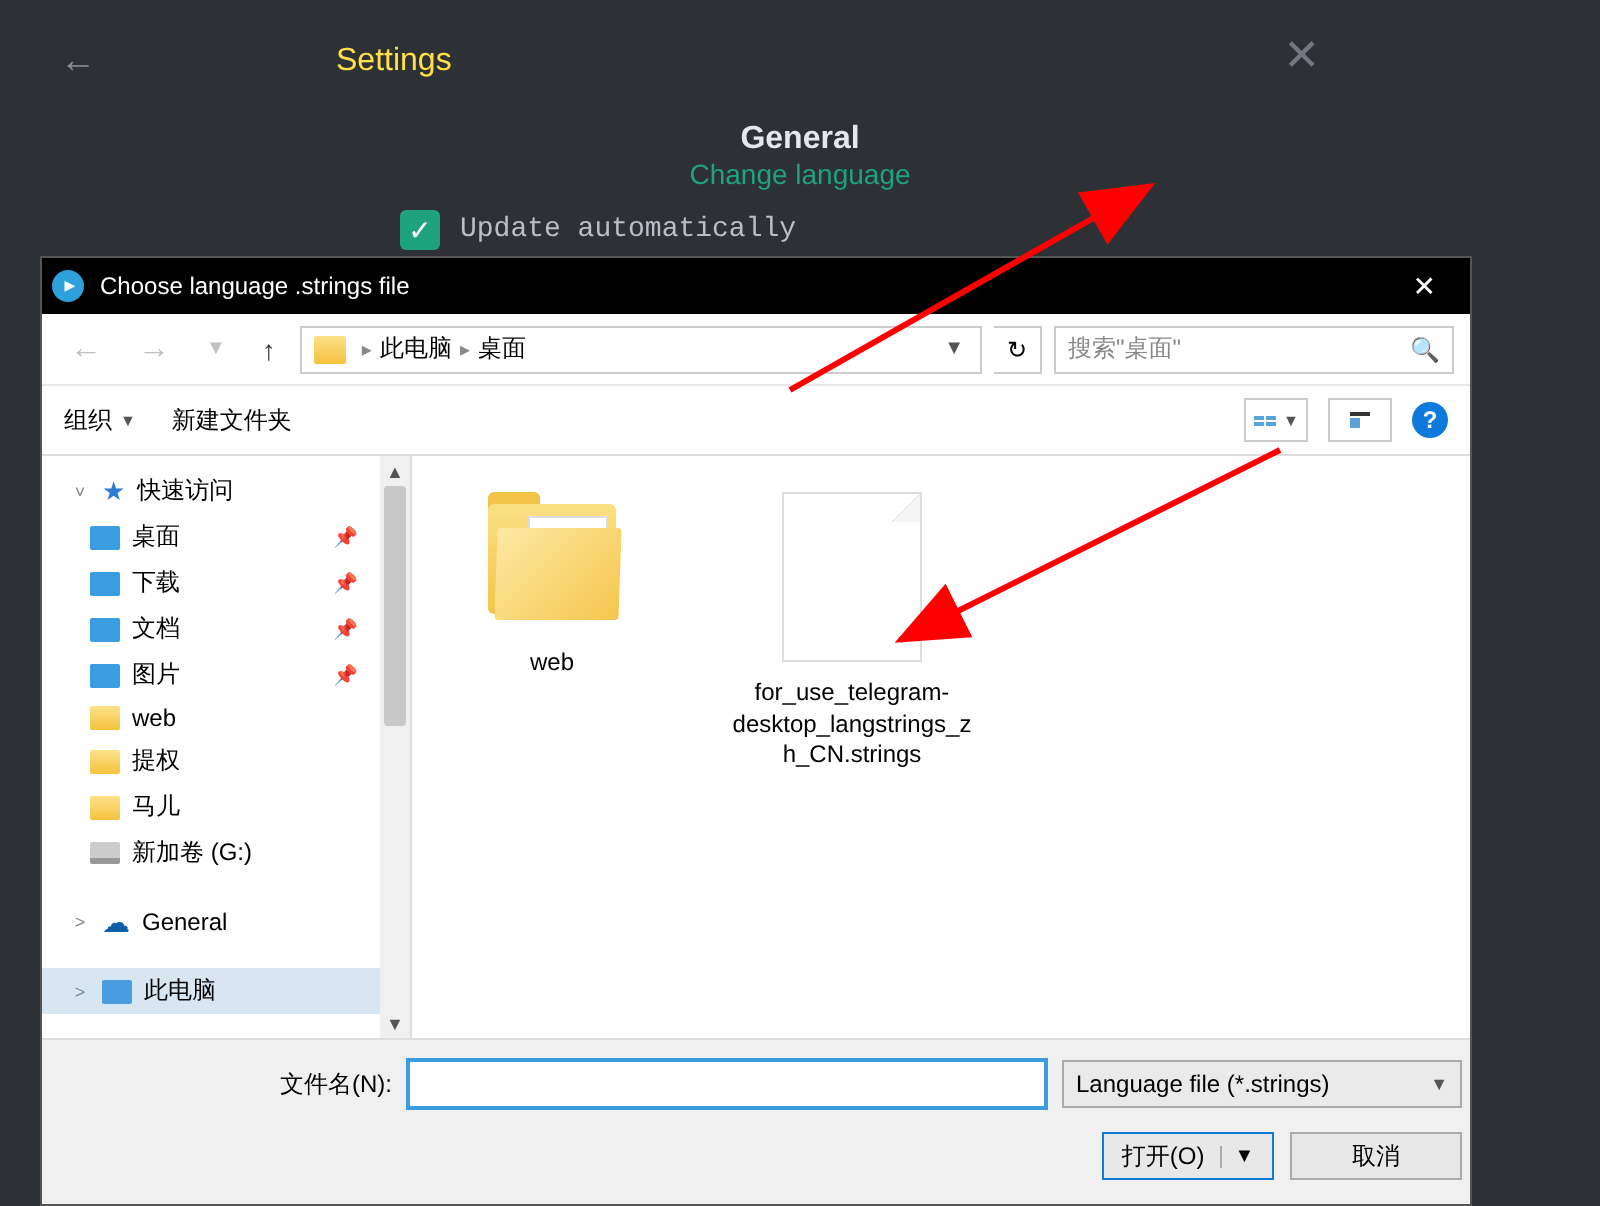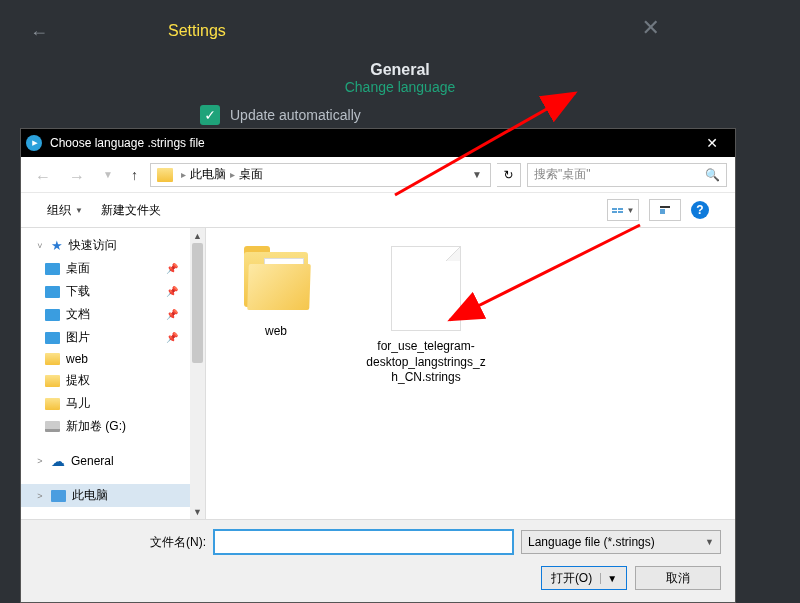--- a/index.html
+++ b/index.html
@@ -38,21 +38,21 @@
     }
     .back-btn { color: #8a9199; font-size: 18px; cursor: pointer; padding: 5px 10px; }
     .settings-title { color: #fde047; font-size: 16px; margin-left: 110px; }
     .close-x { position: absolute; right: 140px; top: 15px; color: #707880; font-size: 22px; cursor: pointer; }
     .settings-content { padding: 5px 200px; }
     .general-header { display: flex; justify-content: space-between; align-items: center; margin-bottom: 10px; flex-direction: column; }
     .general-title { color: #e4e8ec; font-size: 16px; font-weight: 600; }
     .change-lang { color: #1fa37a; font-size: 14px; cursor: pointer; }
     .update-row { display: flex; align-items: center; gap: 10px; margin-top: 8px; }
     .checkbox { width: 20px; height: 20px; background: #1fa37a; border-radius: 3px; display: flex; align-items: center; justify-content: center; color: #fff; font-size: 14px; }
-    .update-label { color: #b8bfc7; font-size: 14px; }
+    .update-label { color: #b8bfc7; font-size: 14px; font-family: Liberation Mono, monospace; }
     
     
     .file-dialog {
       position: absolute;
       top: 128px;
       left: 20px;
       width: 716px;
       height: 475px;
       background: #fff;
       border: 1px solid #555;
@@ -96,21 +96,21 @@
     .addr-sep { color: #888; margin: 0 4px; font-size: 10px; }
     .addr-dropdown { margin-left: auto; color: #555; font-size: 10px; padding: 0 6px; }
     .refresh-btn { width: 24px; height: 24px; border: 1px solid #ccc; border-left: none; display: flex; align-items: center; justify-content: center; font-size: 12px; cursor: pointer; }
     .search-box { border: 1px solid #ccc; height: 24px; width: 200px; padding: 0 6px; font-size: 12px; color: #888; display: flex; align-items: center; }
     .search-icn { margin-left: auto; color: #666; }
     
     .toolbar {
       height: 34px;
       display: flex;
       align-items: center;
-      padding: 0 26px;
+      padding: 0 11px;
       gap: 18px;
       font-size: 12px;
     }
     .tb-item { display: flex; align-items: center; gap: 4px; cursor: pointer; }
     .tb-chevron { font-size: 8px; color: #555; }
     .tb-right { margin-left: auto; display: flex; align-items: center; gap: 10px; }
     .view-btn { width: 32px; height: 22px; border: 1px solid #ccc; display: flex; align-items: center; justify-content: center; cursor: pointer; }
     .help-icon { width: 18px; height: 18px; background: #0e7adb; border-radius: 50%; color: #fff; display: flex; align-items: center; justify-content: center; font-size: 12px; font-weight: bold; }
     
     .dialog-body {
@@ -183,21 +183,21 @@
       border: 1px solid #ddd;
       position: relative;
     }
     .strings-icon::before { content: ''; position: absolute; top: 0; right: 0; border-style: solid; border-width: 0 14px 14px 0; border-color: transparent #fff transparent #e8e8e8; }
     .strings-icon::after { content: ''; position: absolute; top: 0; right: 0; width: 14px; height: 14px; background: linear-gradient(135deg, transparent 48%, #ddd 50%, #f5f5f5 52%); }
     
     .file-name { font-size: 12px; line-height: 1.3; word-break: break-word; }
     
     .dialog-bottom {
       border-top: 1px solid #ddd;
-      padding: 10px 14px 12px;
+      padding: 10px 4px 12px;
       background: #f0f0f0;
     }
     .filename-row { display: flex; align-items: center; gap: 8px; margin-bottom: 12px; }
     .filename-label { font-size: 12px; margin-left: 115px; }
     .filename-input { flex: 1; height: 24px; border: 1px solid #777; padding: 0 6px; font-size: 12px; outline: 2px solid #3a9de0; outline-offset: -1px; }
     .filetype-select { width: 200px; height: 24px; border: 1px solid #aaa; padding: 0 6px; font-size: 12px; background: #eaeaea; display: flex; align-items: center; }
     .ft-chev { margin-left: auto; font-size: 9px; color: #555; }
     .button-row { display: flex; justify-content: flex-end; gap: 8px; }
     .dlg-btn { width: 86px; height: 24px; border: 1px solid #aaa; background: #e8e8e8; font-size: 12px; cursor: pointer; display: flex; align-items: center; justify-content: center; }
     .dlg-btn:first-child { border-color: #0e7adb; }

